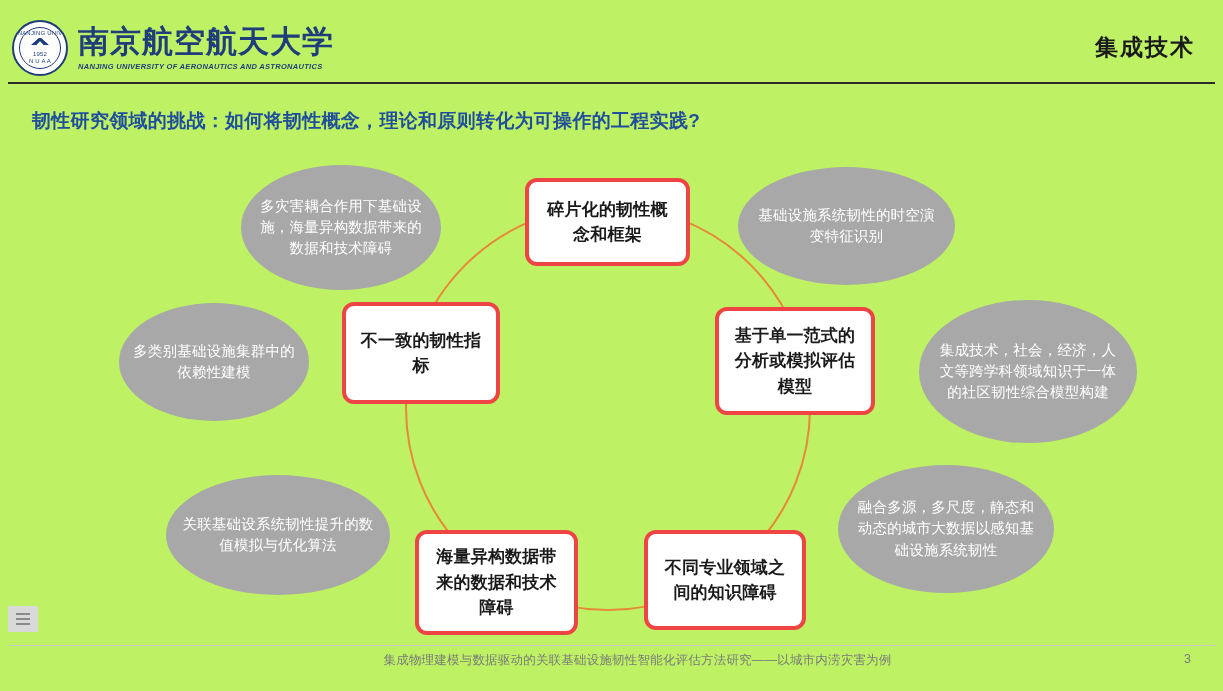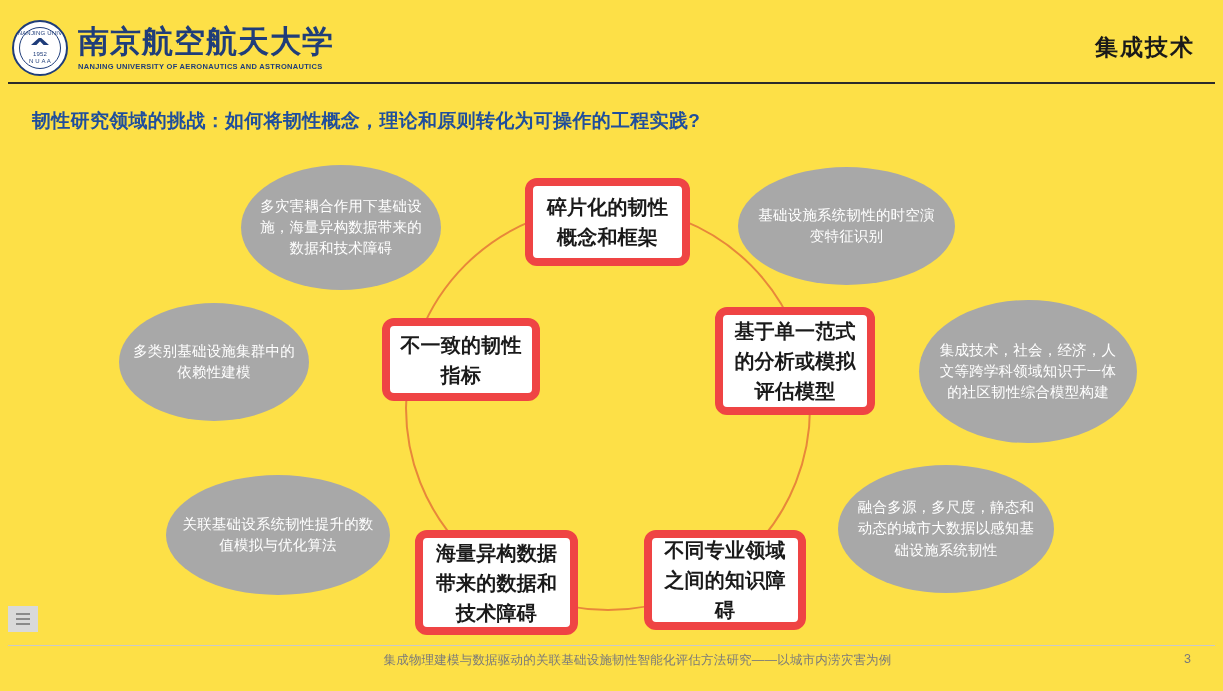--- a/index.html
+++ b/index.html
@@ -12,21 +12,21 @@
     height: 691px;
     position: relative;
     font-family: "Liberation Sans", sans-serif;
     overflow: hidden;
   }
   .slide {
     position: absolute;
     left: 0; top: 0;
     width: 1223px;
     height: 691px;
-    background: #fde047;
+    background: #bef264;
   }
 
   
   .header {
     position: absolute;
     left: 0; top: 0;
     width: 1223px;
     height: 84px;
   }
   .header-rule {
@@ -96,20 +96,21 @@
     line-height: 1.05;
     white-space: nowrap;
   }
   .logo-en {
     margin-top: 5px;
     font-size: 7.5px;
     font-weight: bold;
     color: #1f3d7a;
     letter-spacing: .3px;
     white-space: nowrap;
+    font-style: italic;
   }
   .header-title {
     position: absolute;
     right: 28px;
     top: 32px;
     font-size: 23px;
     font-weight: bold;
     color: #1a1a1a;
     letter-spacing: 2px;
     white-space: nowrap;
@@ -160,28 +161,28 @@
     line-height: 1.45;
     letter-spacing: .2px;
     box-sizing: border-box;
     padding: 6px 14px;
   }
 
   
   .node-box {
     position: absolute;
     background: #ffffff;
-    border: 8px solid #ef4444;
+    border: 4px solid #ef4444;
     border-radius: 12px;
     display: flex;
     align-items: center;
     justify-content: center;
     text-align: center;
     color: #1a1a1a;
-    font-size: 20px;
+    font-size: 17px;
     font-weight: bold;
     line-height: 1.5;
     letter-spacing: .2px;
     box-sizing: border-box;
     padding: 6px 10px;
   }
 
   
   .footer-rule {
     position: absolute;
@@ -271,21 +272,21 @@
     <div class="ellipse" style="left:119px; top:163px; width:190px; height:118px;">多类别基础设施集群中的依赖性建模</div>
 
     <div class="node-box" style="left:525px; top:38px; width:165px; height:88px;">碎片化的韧性概念和框架</div>
 
     <div class="node-box" style="left:715px; top:167px; width:160px; height:108px;">基于单一范式的分析或模拟评估模型</div>
 
     <div class="node-box" style="left:644px; top:390px; width:162px; height:100px;">不同专业领域之间的知识障碍</div>
 
     <div class="node-box" style="left:415px; top:390px; width:163px; height:105px;">海量异构数据带来的数据和技术障碍</div>
 
-    <div class="node-box" style="left:342px; top:178px; width:158px; height:83px;margin-left:40px;">不一致的韧性指标</div>
+    <div class="node-box" style="left:342px; top:162px; width:158px; height:102px;">不一致的韧性指标</div>
   </div>
 
   <div class="thumb-icon">
     <span></span>
       <span></span>
       <span></span>
   </div>
 
   <div class="footer-rule"></div>
   <div class="footer-text">集成物理建模与数据驱动的关联基础设施韧性智能化评估方法研究——以城市内涝灾害为例</div>

